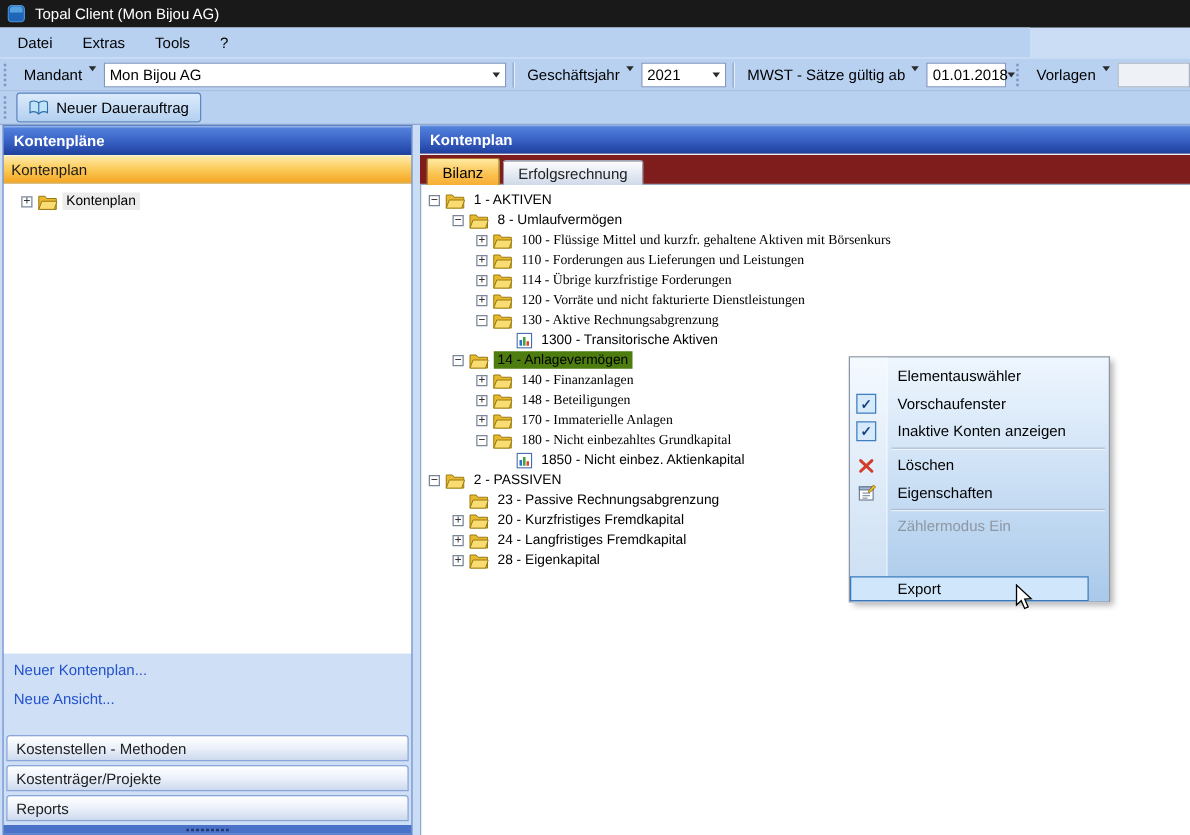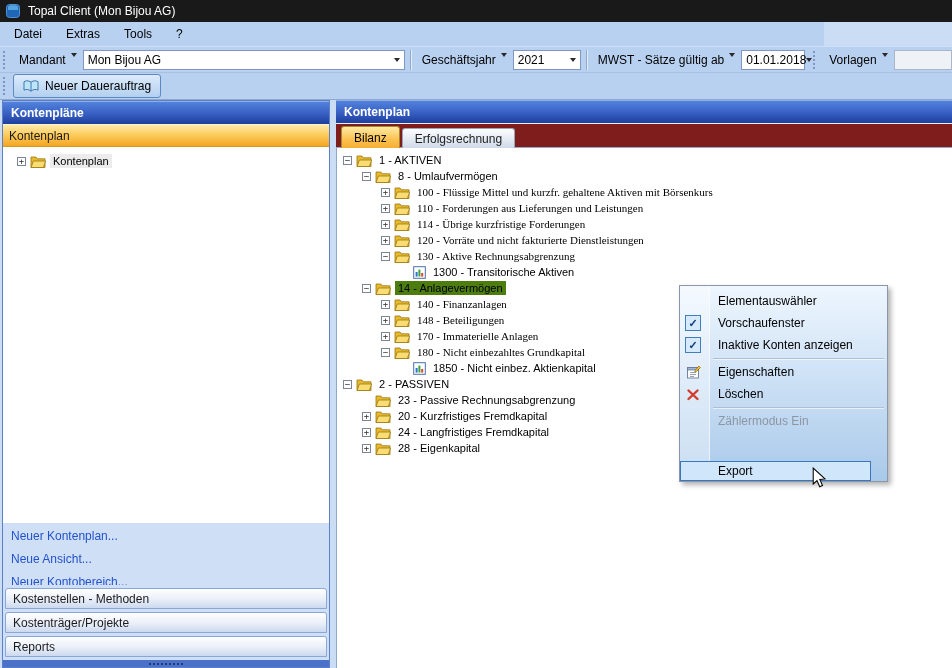--- a/index.html
+++ b/index.html
@@ -215,21 +215,20 @@
       <span class="exp plus"></span>
       <svg class="fico">
           <use href="#i-folder"></use>
         </svg>
       <span class="tlab rootlabel">Kontenplan</span>
     </div>
   </div>
   <div class="llinks">
     <div class="link">Neuer Kontenplan...</div>
     <div class="link">Neue Ansicht...</div>
-    <div class="link">Neuer Kontobereich...</div>
   </div>
   <div class="lsections">
     <div class="secbar">Kostenstellen - Methoden</div>
     <div class="secbar">Kostenträger/Projekte</div>
     <div class="secbar">Reports</div>
   </div>
   <div class="bottomstrip">
       <span class="dots"></span>
     </div>
 </div>
@@ -386,29 +385,29 @@
       <span class="mcheck">✓</span>
       <span>Vorschaufenster</span>
     </div>
     <div class="mi">
       <span class="mcheck">✓</span>
       <span>Inaktive Konten anzeigen</span>
     </div>
     <div class="msep"></div>
     <div class="mi">
       <svg class="mico">
-          <use href="#i-props"></use>
-        </svg>
-      <span>Eigenschaften</span>
+          <use href="#i-xdel"></use>
+        </svg>
+      <span>Löschen</span>
     </div>
     <div class="mi">
       <svg class="mico">
-          <use href="#i-xdel"></use>
-        </svg>
-      <span>Löschen</span>
+          <use href="#i-props"></use>
+        </svg>
+      <span>Eigenschaften</span>
     </div>
     <div class="msep"></div>
     <div class="mi disabled">
       <span>Zählermodus Ein</span>
     </div>
     <div class="mi-export">
       <span>Export</span>
     </div>
   </div>
 </div>

